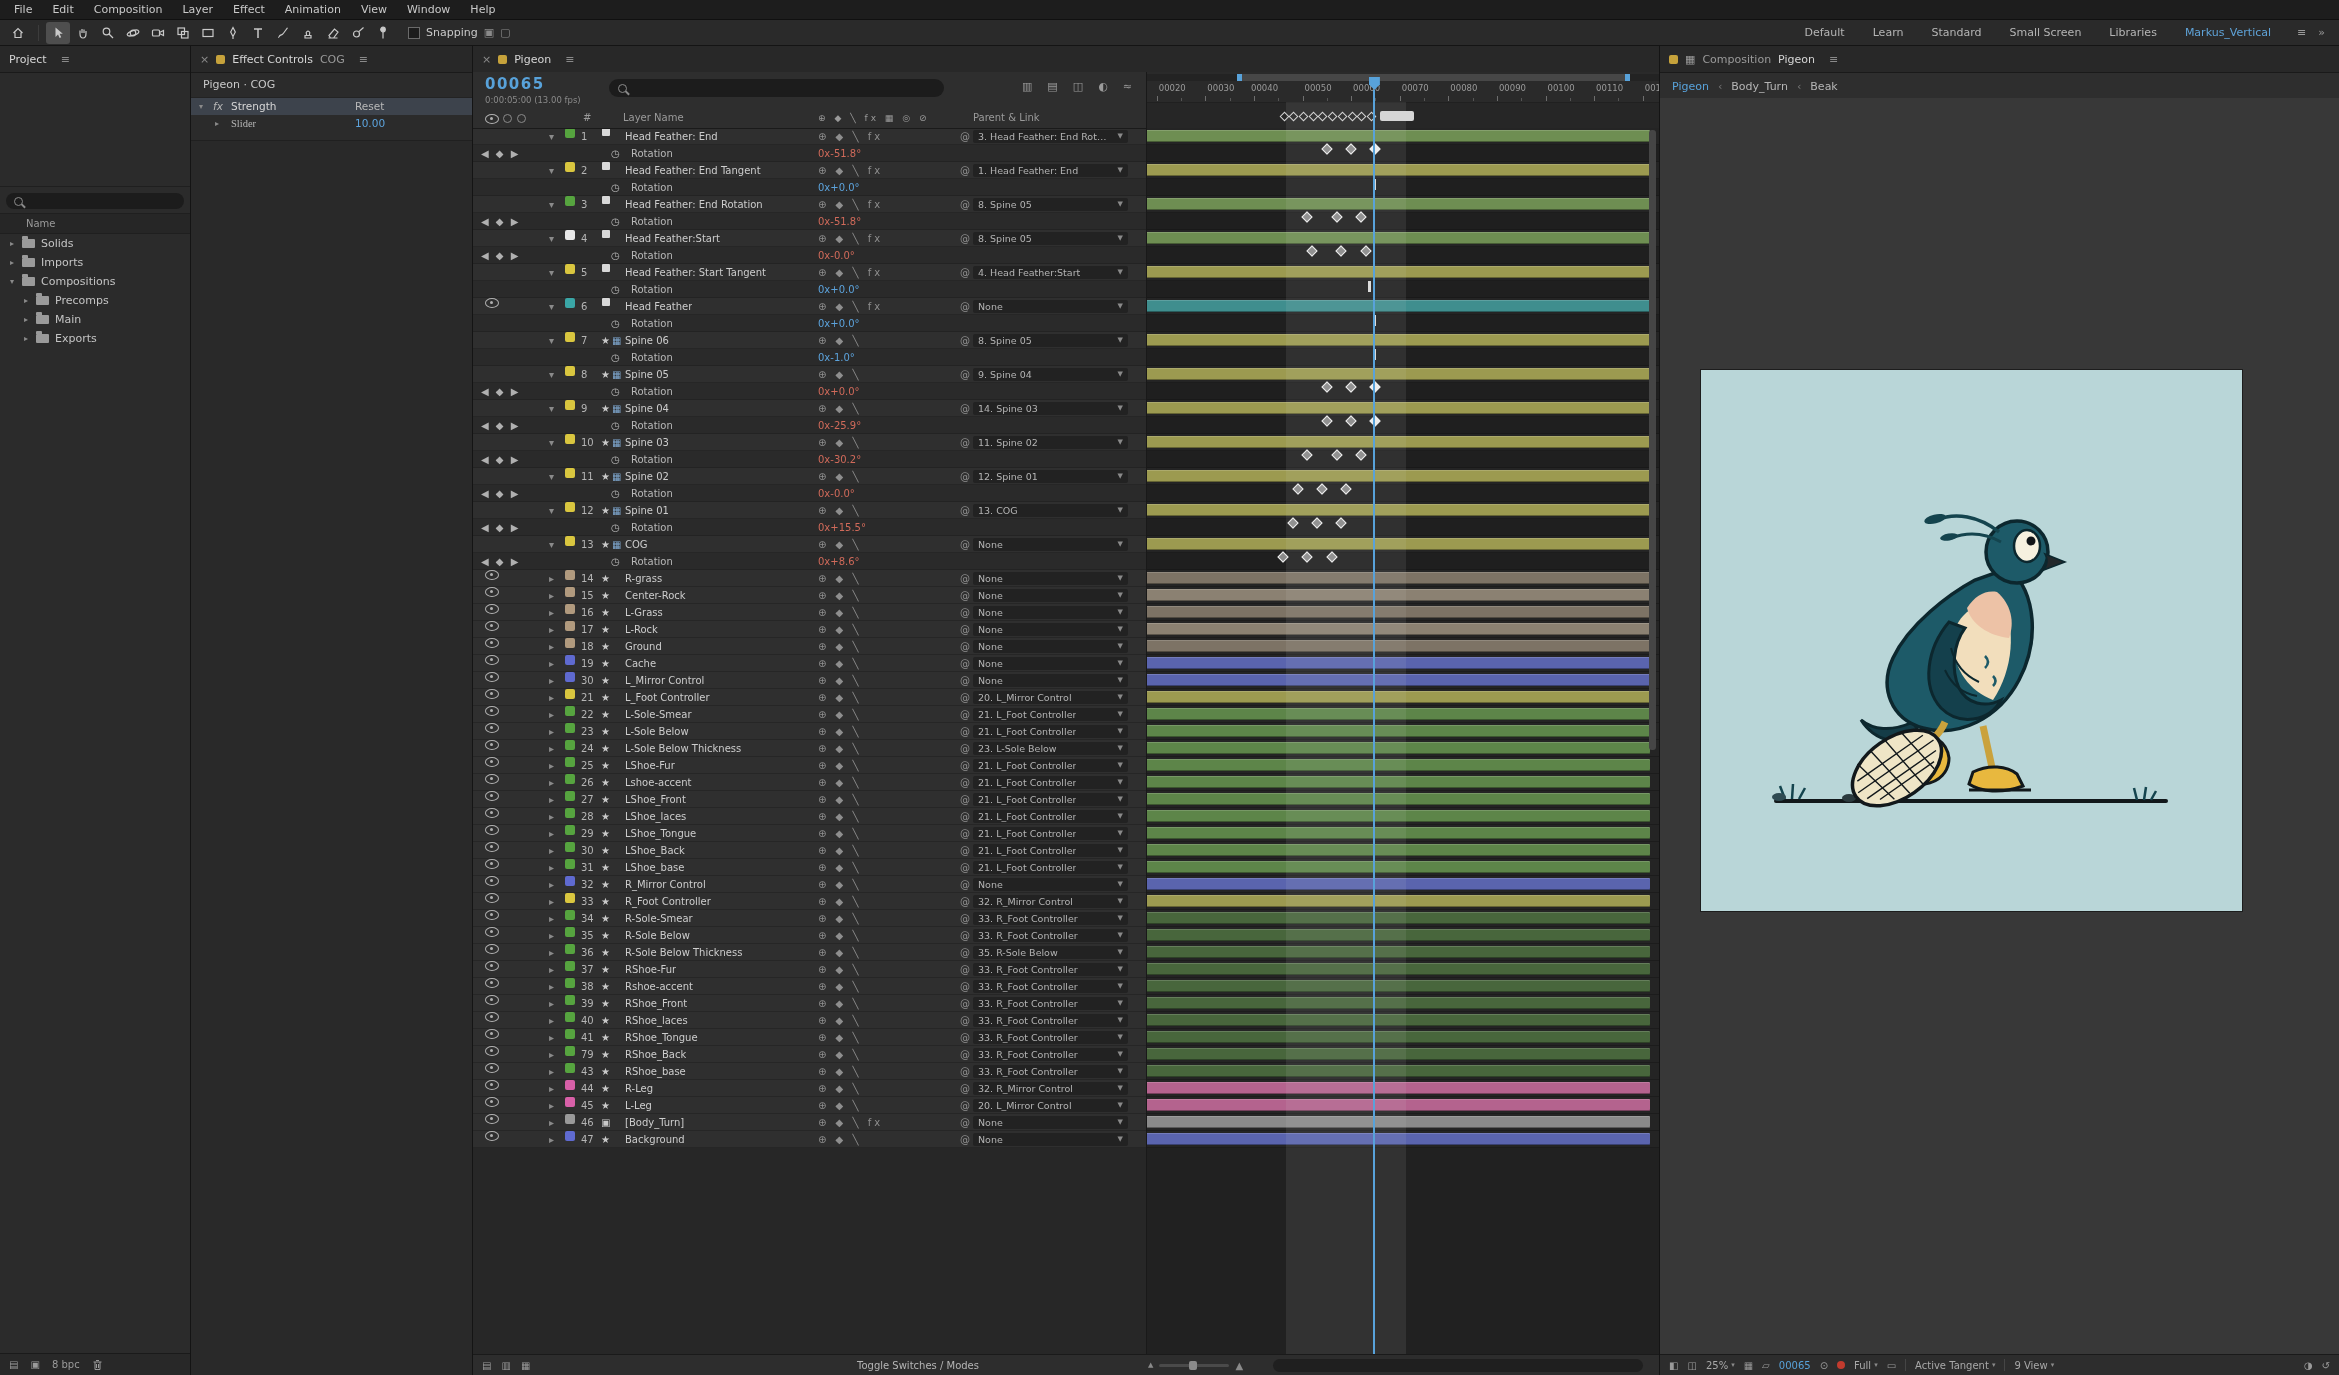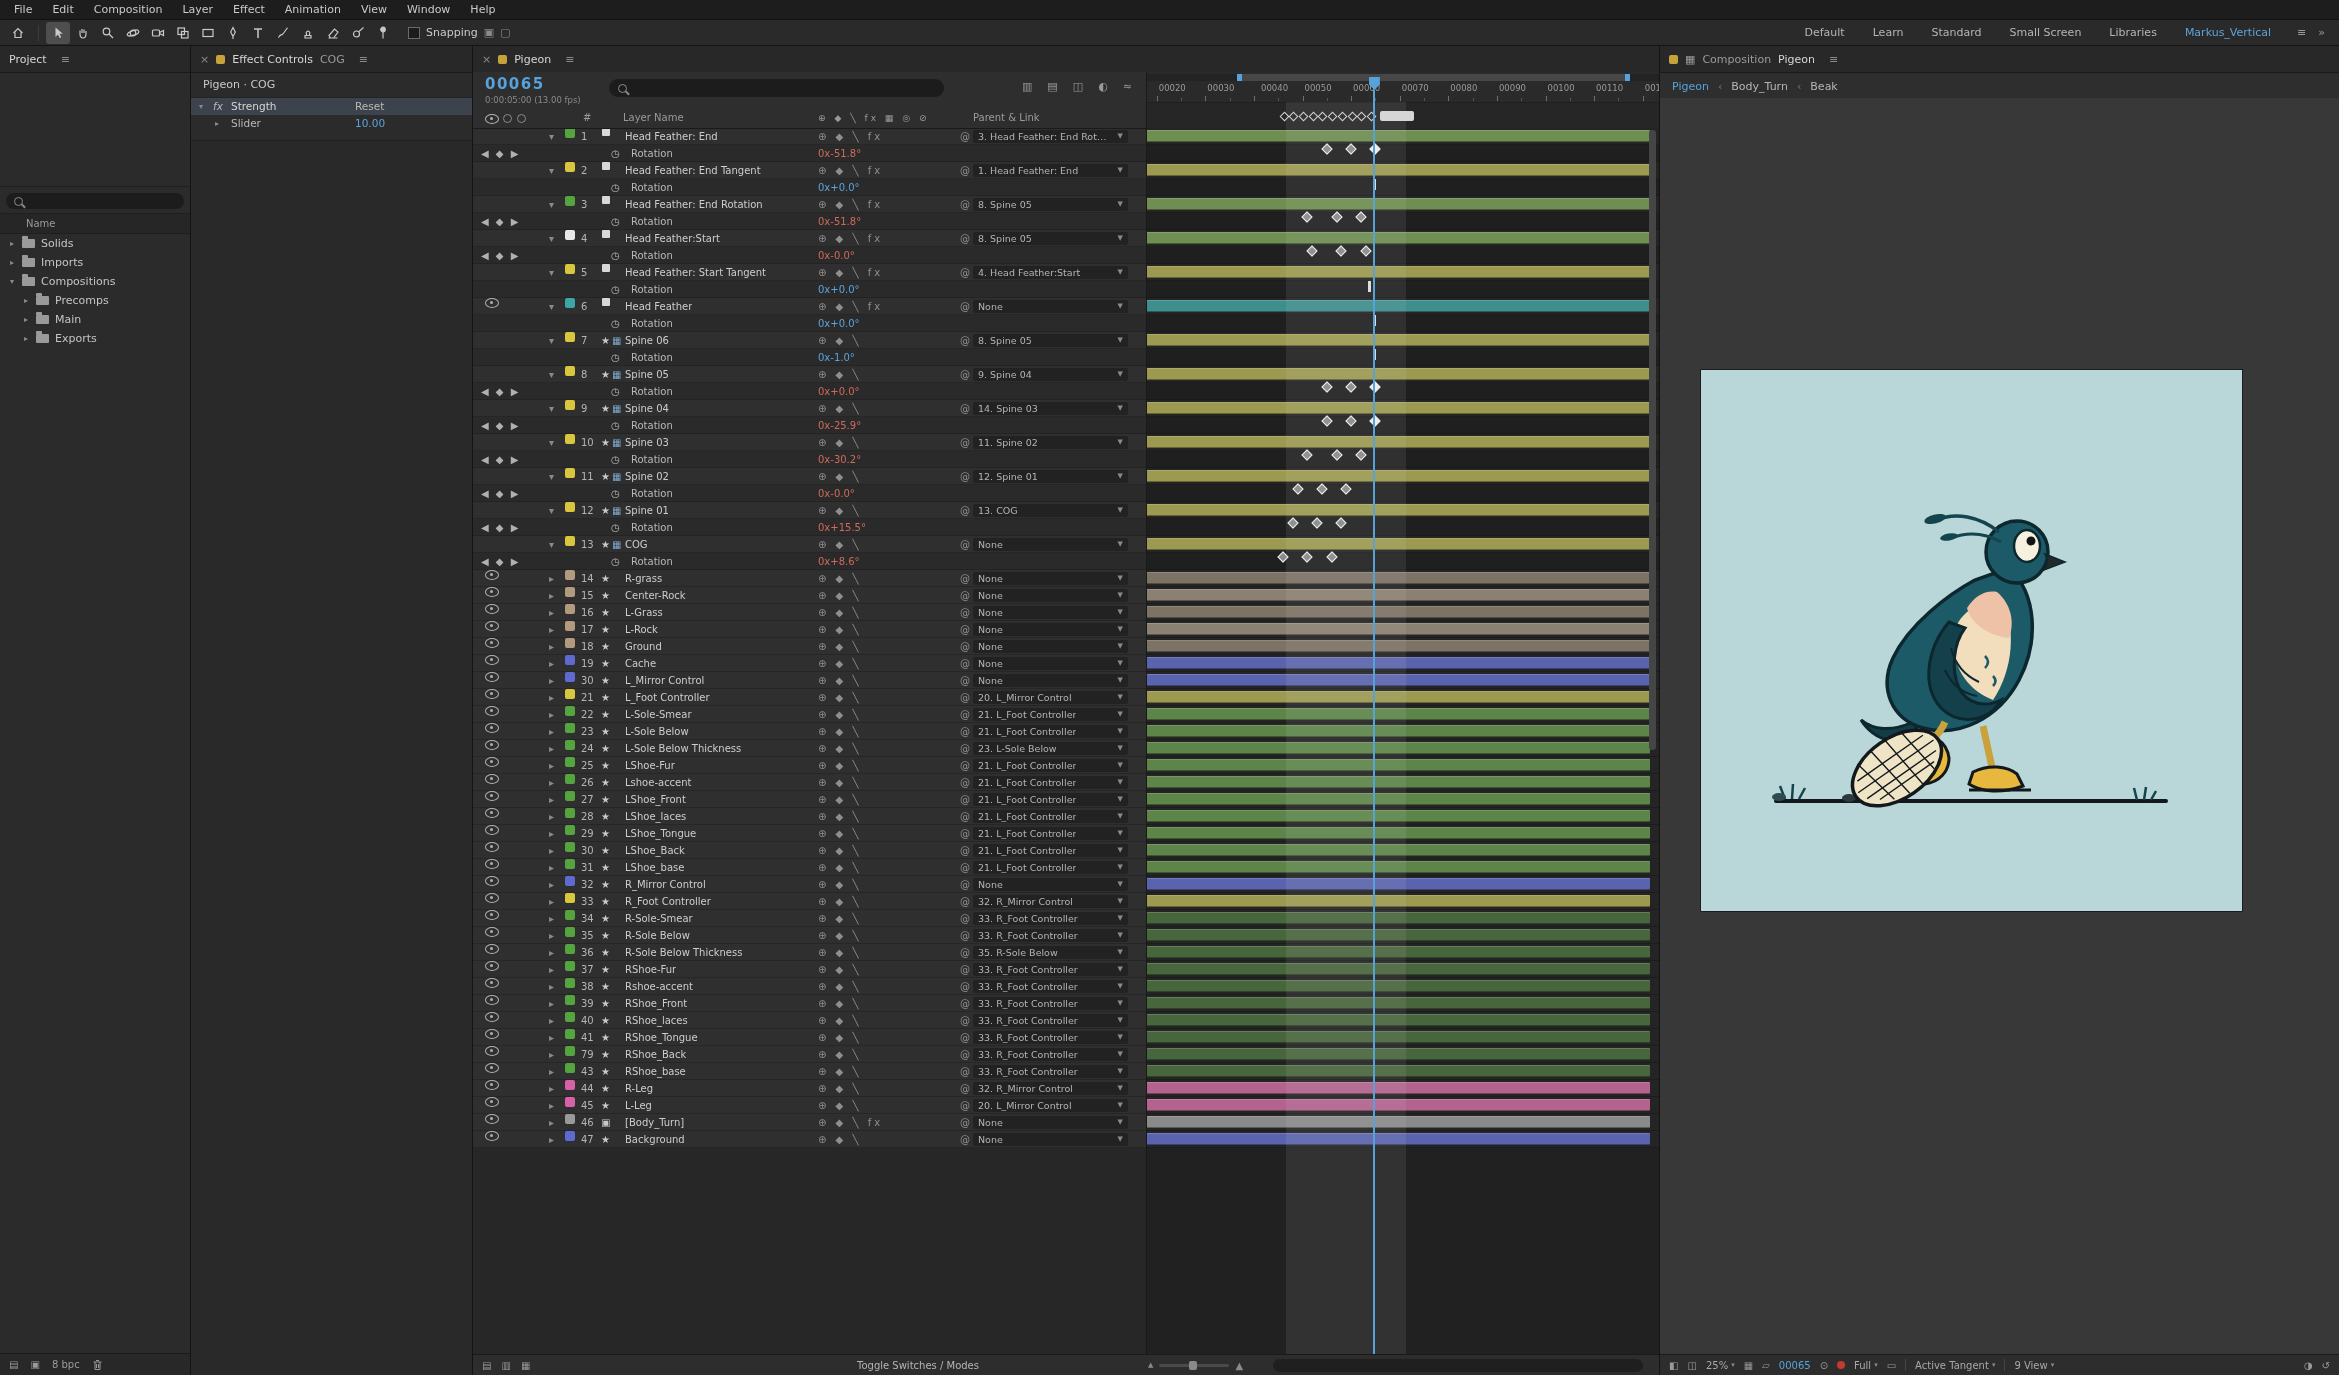--- a/index.html
+++ b/index.html
@@ -49,21 +49,21 @@
                display:flex;align-items:center;gap:12px;padding:0 9px;font-size:10px;color:#9a9a9a;}
   
   .ec-source{height:24px;line-height:24px;padding-left:12px;color:#c9c9c9;border-bottom:1px solid #232323;}
   .ec-row{height:17px;position:relative;line-height:17px;font-size:10.5px;}
   .ec-row .tw{position:absolute;left:8px;color:#8a8a8a;font-size:8px;}
   .ec-effect{background:#3d434c;}
   .ec-fx{position:absolute;left:22px;font-style:italic;color:#b5b5b5;}
   .ec-ename{position:absolute;left:40px;color:#d6d6d6;}
   .ec-reset{position:absolute;left:164px;color:#b8b8b8;}
   .ec-ptw{position:absolute;left:24px;color:#8a8a8a;font-size:8px;}
-  .ec-pname{position:absolute;left:40px;color:#b8b8b8;}
+  .ec-pname{position:absolute;left:40px;color:#b8b8b8;font-family:Liberation Serif, serif;}
   .ec-pval{position:absolute;left:164px;color:#5ca3dc;}
   .ec-rest{position:absolute;left:0;right:0;bottom:0;top:94px;background:#292929;border-top:1px solid #202020;}
   
   .tl-head{position:absolute;top:26px;left:0;width:673px;height:56px;background:#2e2e2e;border-bottom:1px solid #1a1a1a;z-index:2;}
   .tc{position:absolute;left:12px;top:3px;font-size:15px;font-weight:bold;letter-spacing:1.5px;color:#58a2da;}
   .tc-sub{position:absolute;left:12px;top:23px;font-size:8.5px;color:#8a8a8a;}
   .tl-search{position:absolute;left:136px;top:7px;width:335px;height:18px;background:#1c1c1c;border-radius:9px;
              display:flex;align-items:center;padding-left:9px;gap:6px;box-sizing:border-box;}
   .tl-head-icons{position:absolute;right:14px;top:8px;display:flex;gap:15px;color:#9a9a9a;font-size:11px;}
   .tl-cols{position:absolute;left:0;top:36px;right:0;height:20px;font-size:10px;color:#9a9a9a;}
@@ -401,21 +401,21 @@
         <span class="rtick minor" style="left: 325.62px;"></span>
         <span class="rtick" style="left: 349.92px;"></span>
         <span class="rtick minor" style="left: 374.22px;"></span>
         <span class="rtick" style="left: 398.52px;"></span>
         <span class="rtick minor" style="left: 422.82px;"></span>
         <span class="rtick" style="left: 447.12px;"></span>
         <span class="rtick minor" style="left: 471.42px;"></span>
         <span class="rtick" style="left: 495.72px;"></span>
         <span class="rlabel" style="left: 11.72px;">00020</span>
         <span class="rlabel" style="left: 60.32px;">00030</span>
-        <span class="rlabel" style="left: 114px;">00040</span>
+        <span class="rlabel" style="left: 104px;">00040</span>
         <span class="rlabel" style="left: 157.52px;">00050</span>
         <span class="rlabel" style="left: 206.12px;">00060</span>
         <span class="rlabel" style="left: 254.72px;">00070</span>
         <span class="rlabel" style="left: 303.32px;">00080</span>
         <span class="rlabel" style="left: 351.92px;">00090</span>
         <span class="rlabel" style="left: 400.52px;">00100</span>
         <span class="rlabel" style="left: 449.12px;">00110</span>
         <span class="rlabel" style="left: 497.72px;">00120</span>
       </div>
     <div class="summary" id="tl-summary">

